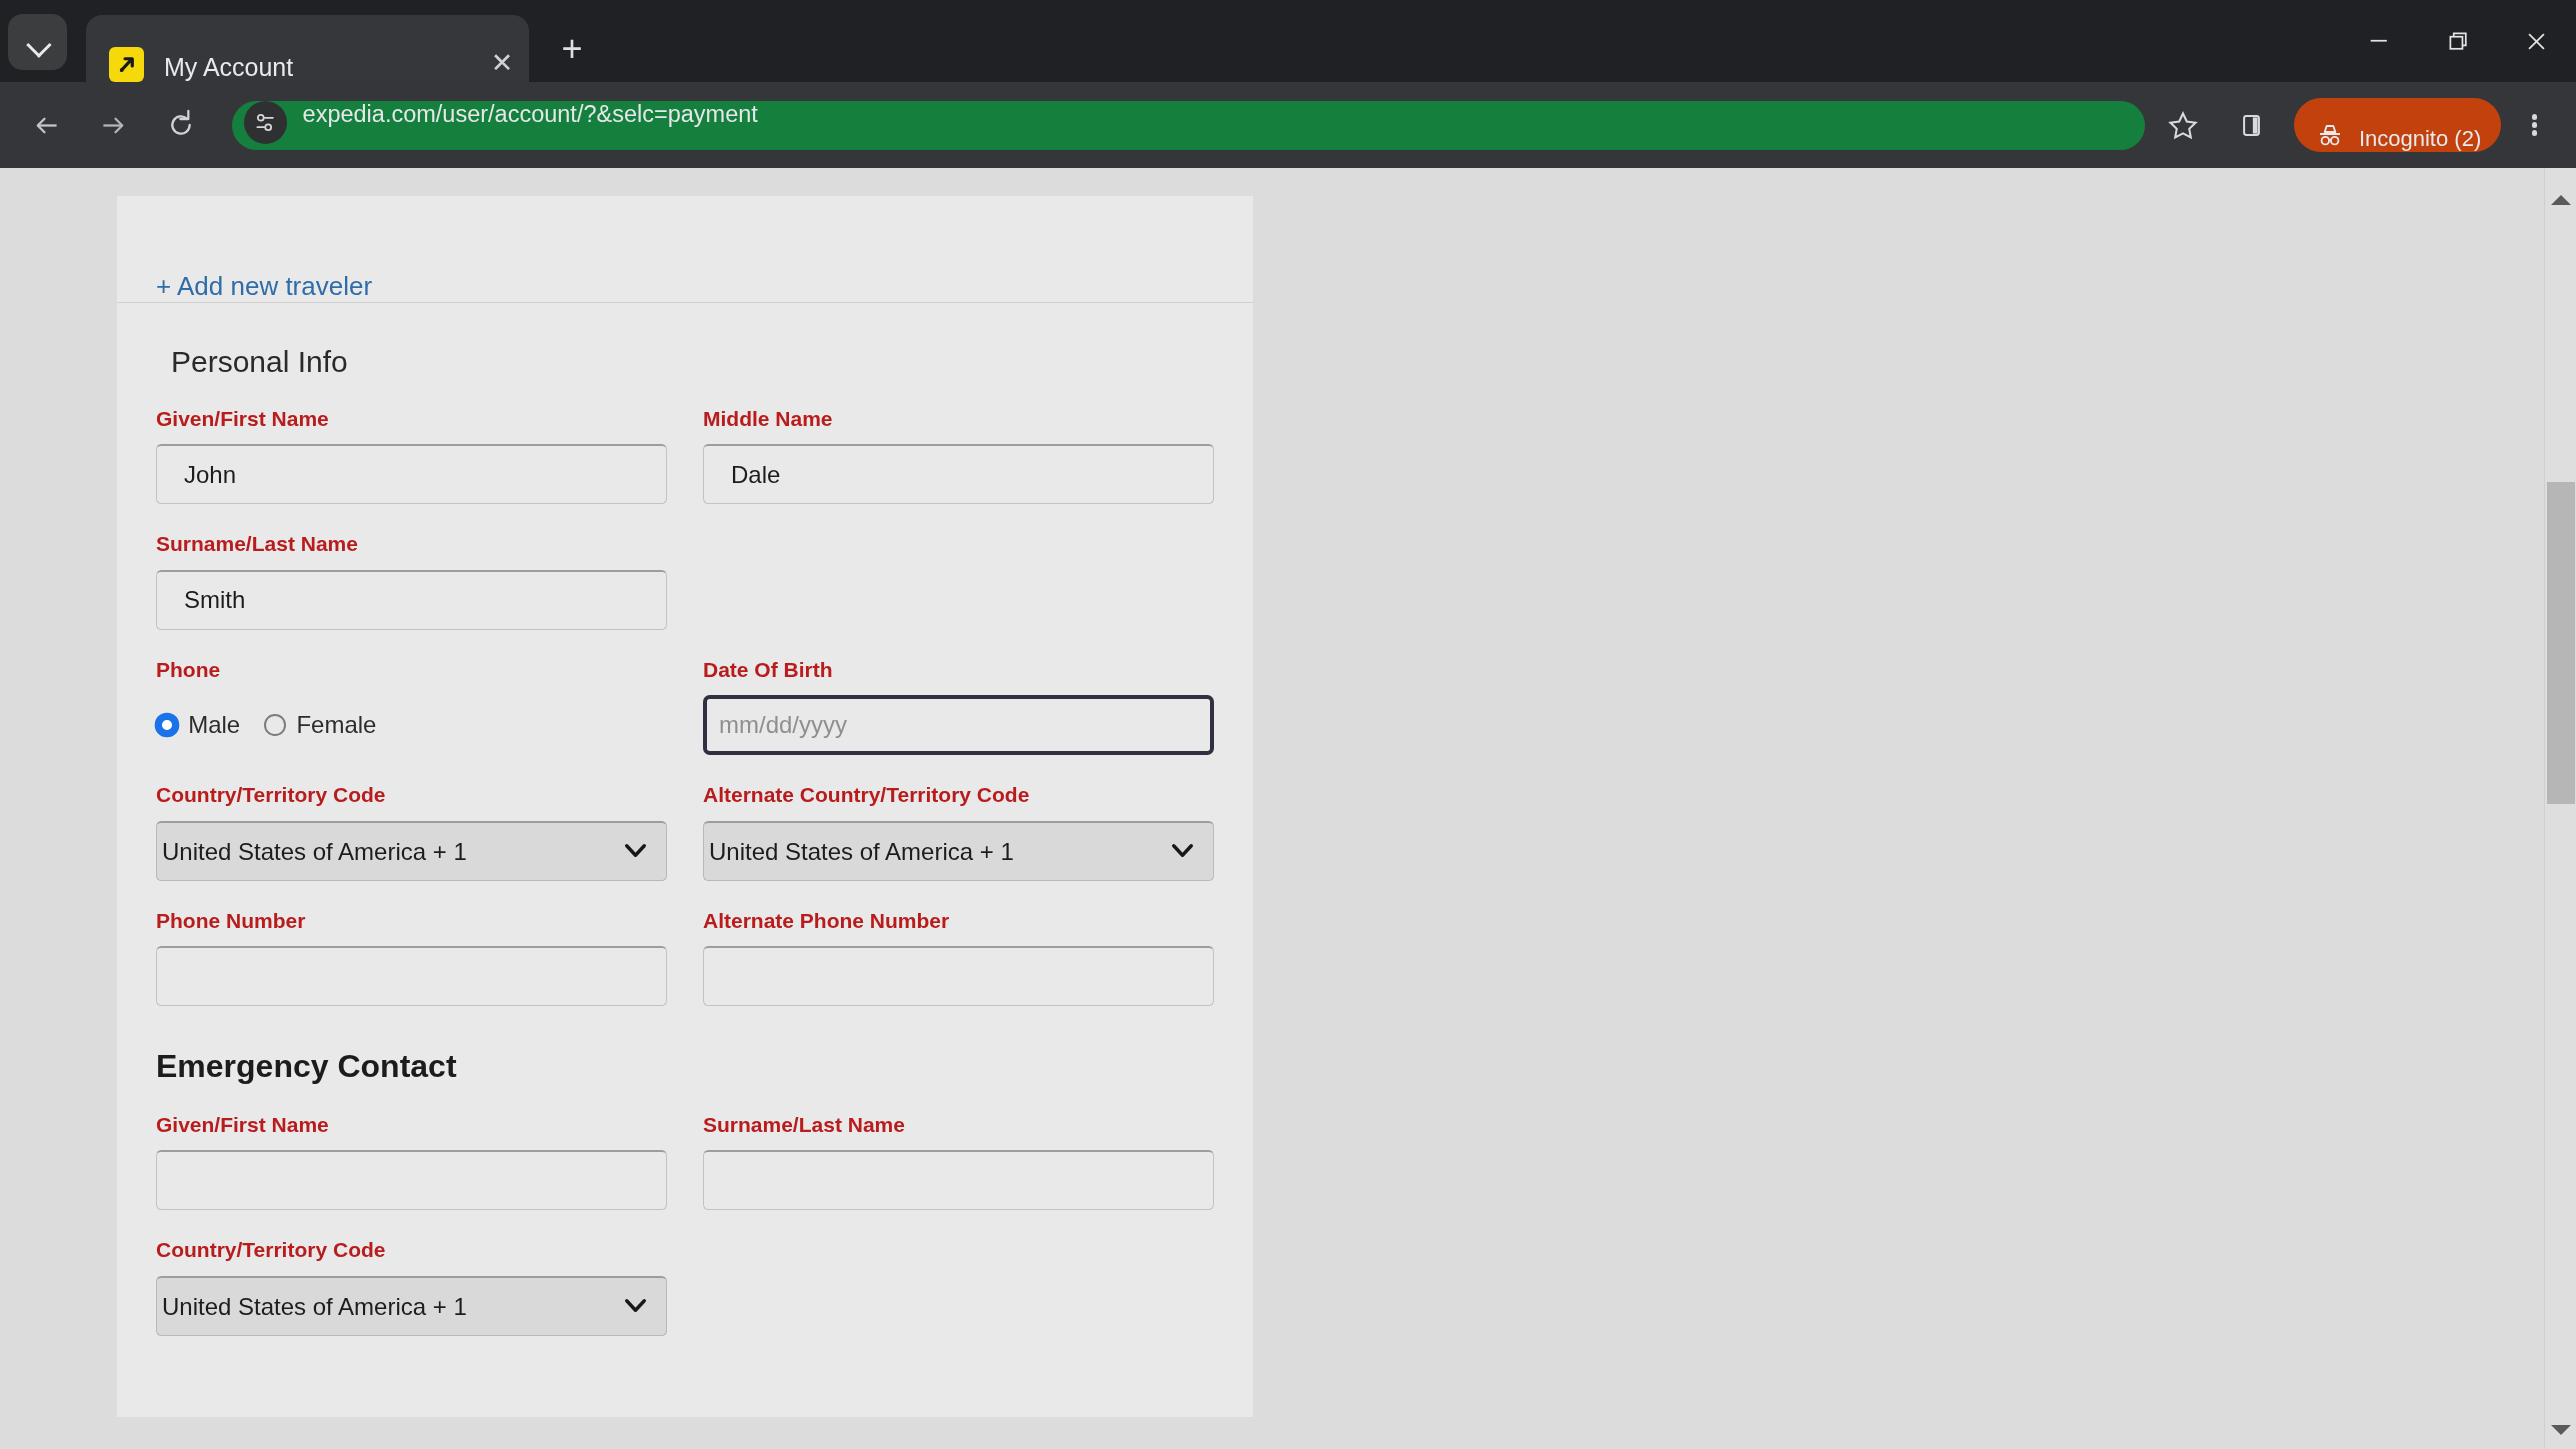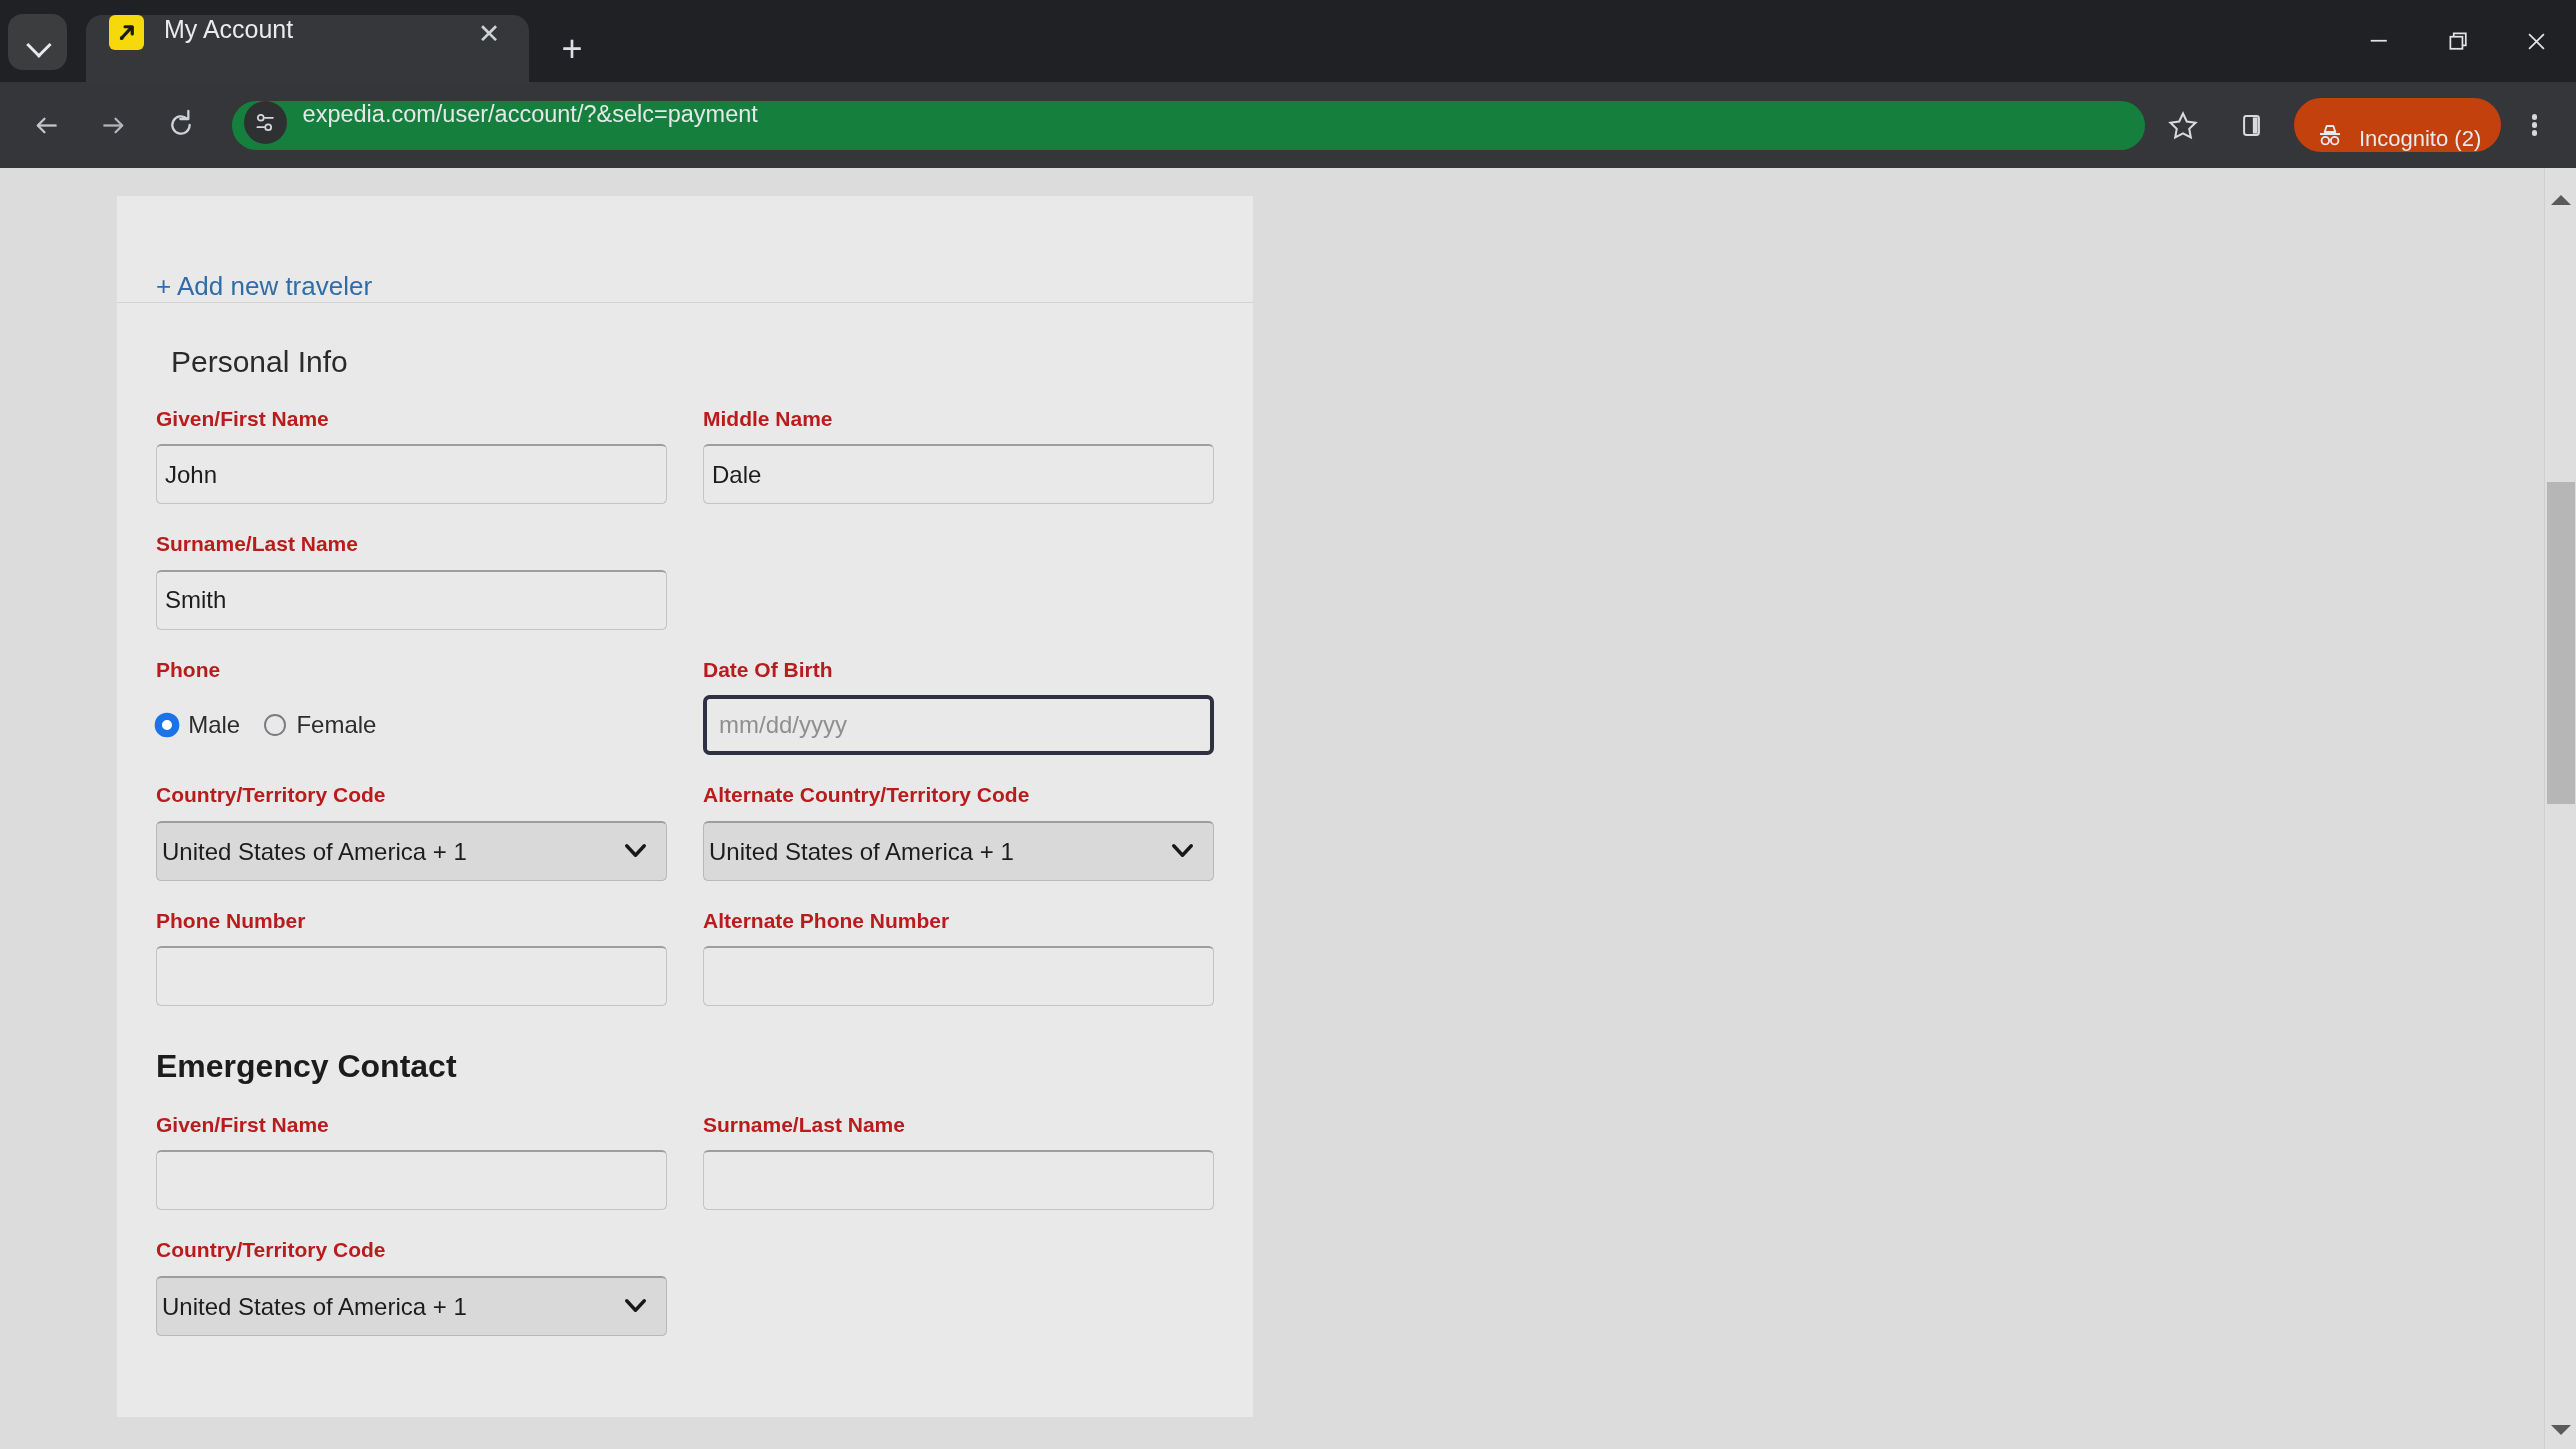--- a/index.html
+++ b/index.html
@@ -39,22 +39,22 @@
     border-right:3.4px solid #e8eaed;
     border-bottom:3.4px solid #e8eaed;
     transform:rotate(45deg);
   }
 
   .tab {
     margin-left:19px;
     width:443px; height:67px;
     background:#35373a;
     border-radius:16px 16px 0 0;
-    display:flex; align-items:flex-start;
-    padding:0 21px 0 23px;
+    display:flex; align-items:flex-end;
+    padding:0 8px 0 23px;
     position:relative;
     cursor:pointer;
   }
   .favicon {
     width:35px; height:35px;
     border-radius:6px;
     background:#f5d90a;
     position:relative;
     flex:0 0 auto;
     display:flex; align-items:center; justify-content:center;
@@ -212,21 +212,21 @@
     white-space:nowrap;
   }
   .txt-input {
     width:511px; height:60px;
     background:#e9e9e9;
     border:1.3px solid #c3c3c3;
     border-top:2px solid #9d9d9d;
     border-radius:5.4px;
     font-size:24px;
     color:#1d1d1d;
-    padding:0 8px;
+    padding:0 27px;
     font-family:"Liberation Sans", sans-serif;
     outline:none;
   }
   .txt-input::placeholder { color:#8f8f8f; }
   .txt-input.focused {
     border:4.7px solid #2f3042;
     border-radius:6.7px;
     padding-left:12px;
     caret-color:#4a4a5a;
   }

